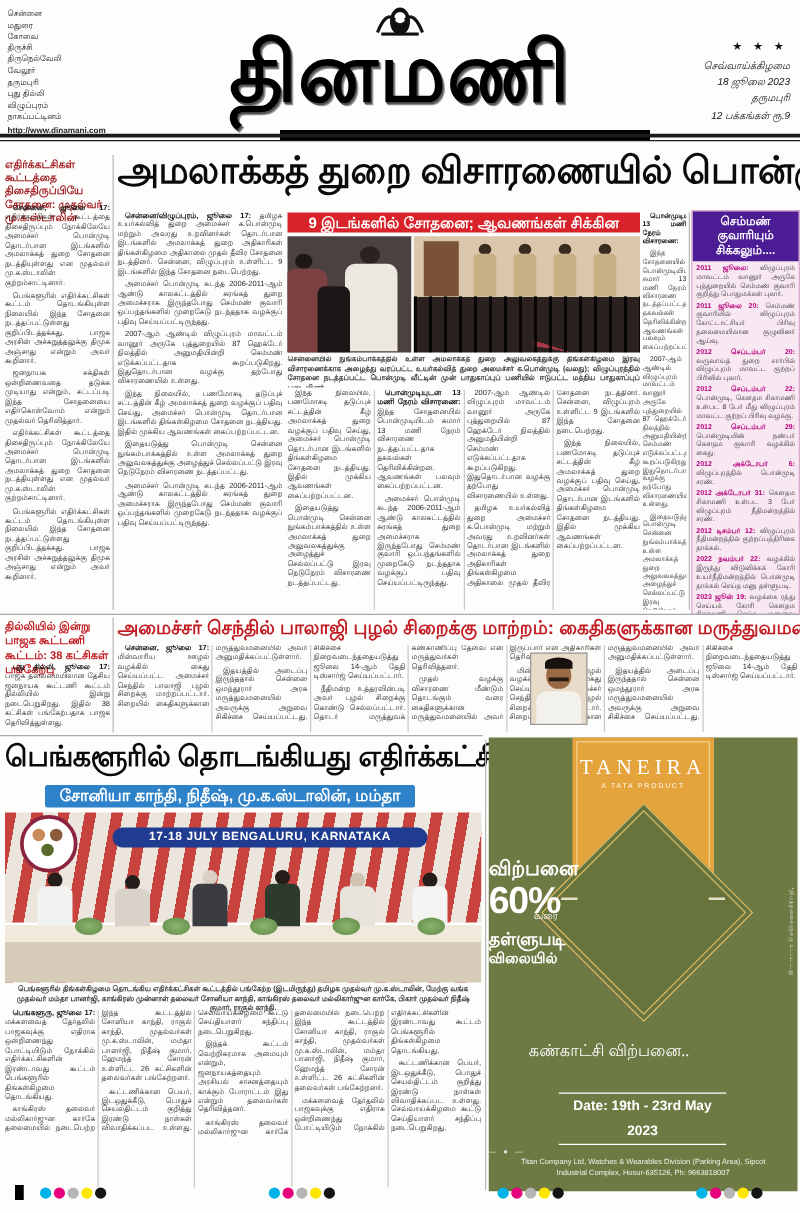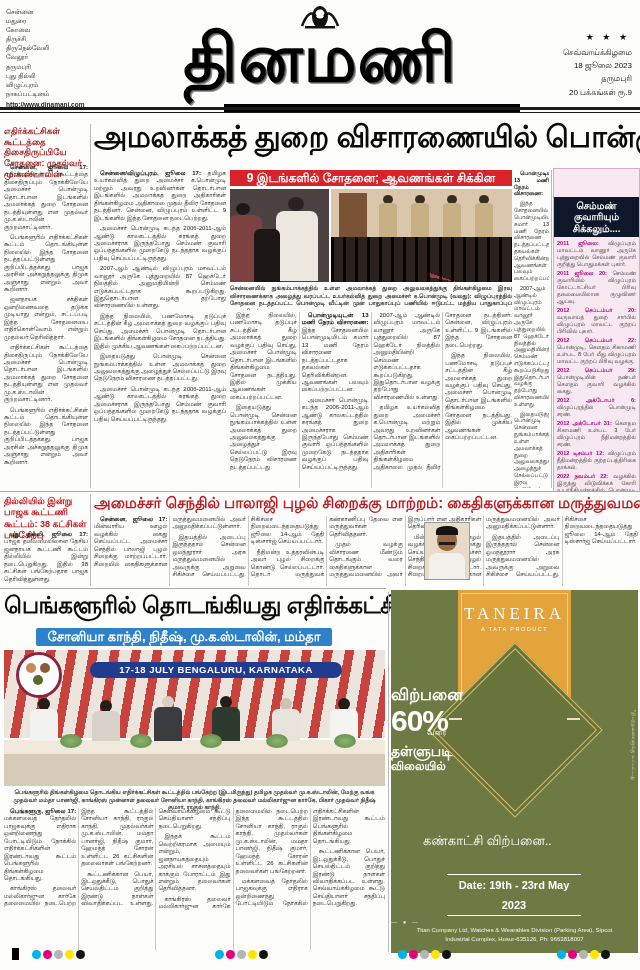--- a/index.html
+++ b/index.html
@@ -8,21 +8,21 @@
   .abs{position:absolute;}
   
   .cities{left:6px;top:7px;font-size:6.5px;line-height:1.4;color:#222;}
   .cities div{white-space:nowrap;}
   .site{font-weight:bold;margin-top:2px;}
   .emblem{left:299px;top:4px;width:42px;height:26px;}
   .mast{left:120px;top:24px;width:400px;text-align:center;font-size:66px;font-weight:900;
         color:#000;letter-spacing:1px;line-height:1.05;
         text-shadow:1px 1px 0 #555, 2px 2px 0 #999;}
   .stars{right:10px;top:32px;font-size:9px;letter-spacing:3px;color:#111;}
-  .edition{right:8px;top:46px;text-align:right;font-size:8px;line-height:1.65;color:#111;}
+  .edition{right:8px;top:46px;text-align:right;font-size:8px;line-height:1.65;color:#111;font-style:italic;}
   .rule-a{left:0;top:107px;width:640px;height:3px;background:#1b1b1b;}
   .rule-b{left:0;top:112px;width:640px;height:1px;background:#1b1b1b;}
   .rule-c{left:224px;top:104px;width:296px;height:8px;background:#000;}
   
   .bodytxt{font-size:6px;line-height:1.24;text-align:justify;color:#262626;overflow:hidden;}
   .bodytxt p{margin:0 0 3px 0;text-indent:6px;}
   .dl{font-weight:bold;color:#111;}
   .vr{width:1px;background:#b9b9b9;}
   .hr{height:1px;background:#aaa;}
   
@@ -39,22 +39,22 @@
           background:linear-gradient(#d9c6ab 0 52%,#2b211e 52% 100%);}
   .ph{position:absolute;}
   .caption1{left:230px;top:285px;width:282px;height:25px;font-size:5.8px;line-height:1.3;
             text-align:justify;color:#333;font-weight:bold;overflow:hidden;}
   .centercols{left:230px;top:312px;width:282px;height:176px;column-count:4;column-gap:5px;
               column-rule:1px solid #c9c9c9;}
   .sliver{left:514px;top:170px;width:35px;height:318px;font-size:5.5px;}
   
   .tbox{left:553px;top:168px;width:85px;height:322px;background:#f8e8f2;
         border:1px solid #d9a9cb;overflow:hidden;}
-  .tbox-title{background:#0f172a;color:#fff;font-weight:bold;font-size:9.5px;line-height:1.2;
-              text-align:center;padding:3px 2px;margin-top:28px;}
+  .tbox-title{background:#4c1d95;color:#fff;font-weight:bold;font-size:9.5px;line-height:1.2;
+              text-align:center;padding:3px 2px;}
   .tl-list{padding:3px 3px;font-size:5.6px;line-height:1.25;text-align:justify;color:#333;}
   .tl{margin-bottom:2px;}
   .tl b{color:#b5017c;}
   
   .h-left2{left:4px;top:496px;width:84px;font-size:9px;line-height:1.25;font-weight:bold;color:#c21a22;}
   .leftcol2{left:4px;top:531px;width:84px;height:52px;}
   .s2-head{left:94px;top:494px;width:544px;font-size:15px;font-weight:800;color:#c21a22;
            white-space:nowrap;}
   .s2-cols{left:94px;top:516px;width:544px;height:70px;column-count:7;column-gap:5px;
            column-rule:1px solid #c9c9c9;}
@@ -140,21 +140,21 @@
   <path d="M39 22 Q32 4 25 12" stroke="#111" stroke-width="2.5" fill="none"></path>
   <rect x="6" y="22" width="30" height="2.5" fill="#111"></rect>
 </svg>
 
 <div class="abs mast">தினமணி</div>
 <div class="abs stars">★ ★ ★</div>
 <div class="abs edition">
   <div>செவ்வாய்க்கிழமை</div>
   <div>18 ஜூலை 2023</div>
   <div>தருமபுரி</div>
-  <div>20 பக்கங்கள் ரூ.9</div>
+  <div>12 பக்கங்கள் ரூ.9</div>
 </div>
 <div class="abs rule-c"></div>
 <div class="abs rule-a"></div>
 <div class="abs rule-b"></div>
 
 <div class="abs h-left1">எதிர்க்கட்சிகள் கூட்டத்தை திசைதிருப்பியே சோதனை: முதல்வர் மு.க.ஸ்டாலின்</div>
 <div class="abs leftcol bodytxt">
   <p><b class="dl">சென்னை, ஜூலை 17:</b> <span>எதிர்க்கட்சிகள் கூட்டத்தை திசைதிருப்பும் நோக்கிலேயே அமைச்சர் பொன்முடி தொடர்பான இடங்களில் அமலாக்கத் துறை சோதனை நடத்தியுள்ளது என முதல்வர் மு.க.ஸ்டாலின் குற்றம்சாட்டினார்.</span></p>
   <p>பெங்களூரில் எதிர்க்கட்சிகள் கூட்டம் தொடங்கியுள்ள நிலையில் இந்த சோதனை நடத்தப்பட்டுள்ளது குறிப்பிடத்தக்கது. பாஜக அரசின் அச்சுறுத்தலுக்கு திமுக அஞ்சாது என்றும் அவர் கூறினார்.</p>
   <p>ஜனநாயக சக்திகள் ஒன்றிணைவதை தடுக்க முடியாது என்றும், சட்டப்படி இந்த சோதனையை எதிர்கொள்வோம் என்றும் முதல்வர் தெரிவித்தார்.</p>

